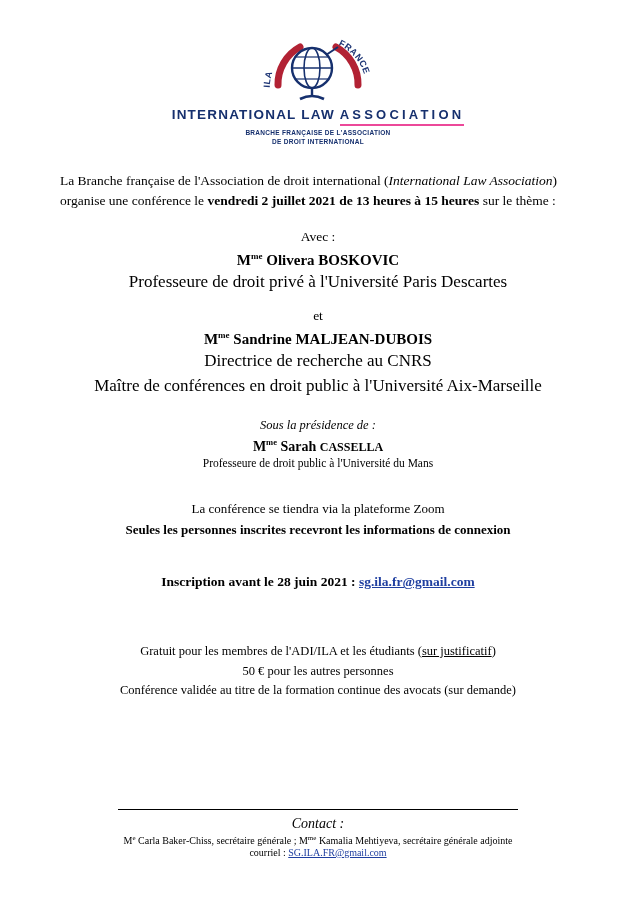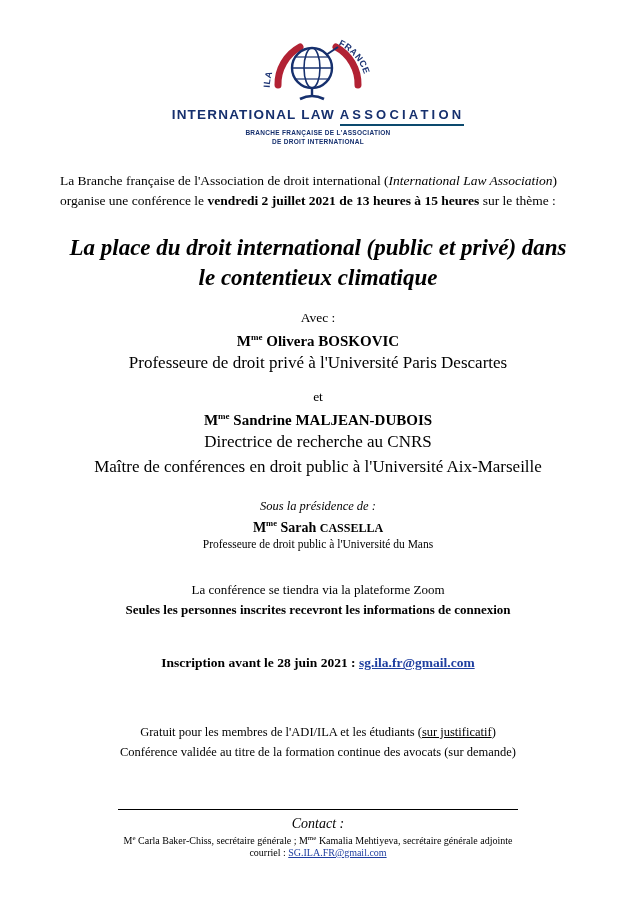--- a/index.html
+++ b/index.html
@@ -61,21 +61,21 @@
     color: #16306e;
     letter-spacing: 1.2px;
     line-height: 1.25;
     text-align: center;
     margin-top: 1px;
   }
   .ila-name .line2 {
     display: block;
     letter-spacing: 3.2px;
     font-size: 13px;
-    border-bottom: 2px solid #0c4a6e;
+    border-bottom: 2px solid #ec4899;
     padding-bottom: 1px;
     display: inline-block;
   }
   .ila-sub {
     font-family: "Liberation Sans", sans-serif;
     font-size: 6.5px;
     font-weight: bold;
     color: #16306e;
     letter-spacing: 0.3px;
     text-align: center;
@@ -255,21 +255,20 @@
     <div class="ila-sub">
       <div>BRANCHE FRANÇAISE DE L'ASSOCIATION</div>
       <div>DE DROIT INTERNATIONAL</div>
     </div>
   </div>
 
   <div class="content">
 
     <p class="intro"><span>La Branche française de l'Association de droit international (</span><i>International Law Association</i><span>) organise une conférence le </span><b>vendredi 2 juillet 2021 de 13 heures à 15 heures</b><span> sur le thème :</span></p>
 
-    <h1 class="title">La place du droit international (public et privé) dans le contentieux climatique</h1>
 
     <div class="avec">Avec :</div>
 
     <div class="speaker-name"><span>M</span><sup>me</sup><span> Olivera </span><span class="sc">BOSKOVIC</span></div>
     <div class="speaker-role">Professeure de droit privé à l'Université Paris Descartes</div>
 
     <div class="et">et</div>
 
     <div class="speaker-name"><span>M</span><sup>me</sup><span> Sandrine </span><span class="sc">MALJEAN-DUBOIS</span></div>
     <div class="speaker-role">Directrice de recherche au CNRS</div>
@@ -281,20 +280,21 @@
 
     <div class="zoom-note">
       <div>La conférence se tiendra via la plateforme Zoom</div>
       <div class="bold">Seules les personnes inscrites recevront les informations de connexion</div>
     </div>
 
     <div class="inscription"><span>Inscription avant le 28 juin 2021 : </span><a href="#">sg.ila.fr@gmail.com</a></div>
 
     <div class="fees">
       <div><span>Gratuit pour les membres de l'ADI/ILA et les étudiants (</span><u>sur justificatif</u><span>)</span></div>
+      <div>50 € pour les autres personnes</div>
       <div>Conférence validée au titre de la formation continue des avocats (sur demande)</div>
     </div>
   </div>
 
   <div class="footer">
     <div class="footer-rule"></div>
     <div class="contact-label">Contact :</div>
     <div class="contact-line"><span>M</span><sup>e</sup><span> Carla Baker-Chiss, secrétaire générale ; M</span><sup>me</sup><span> Kamalia Mehtiyeva, secrétaire générale adjointe</span></div>
     <div class="contact-mail"><span>courriel : </span><a href="#">SG.ILA.FR@gmail.com</a></div>
   </div>

